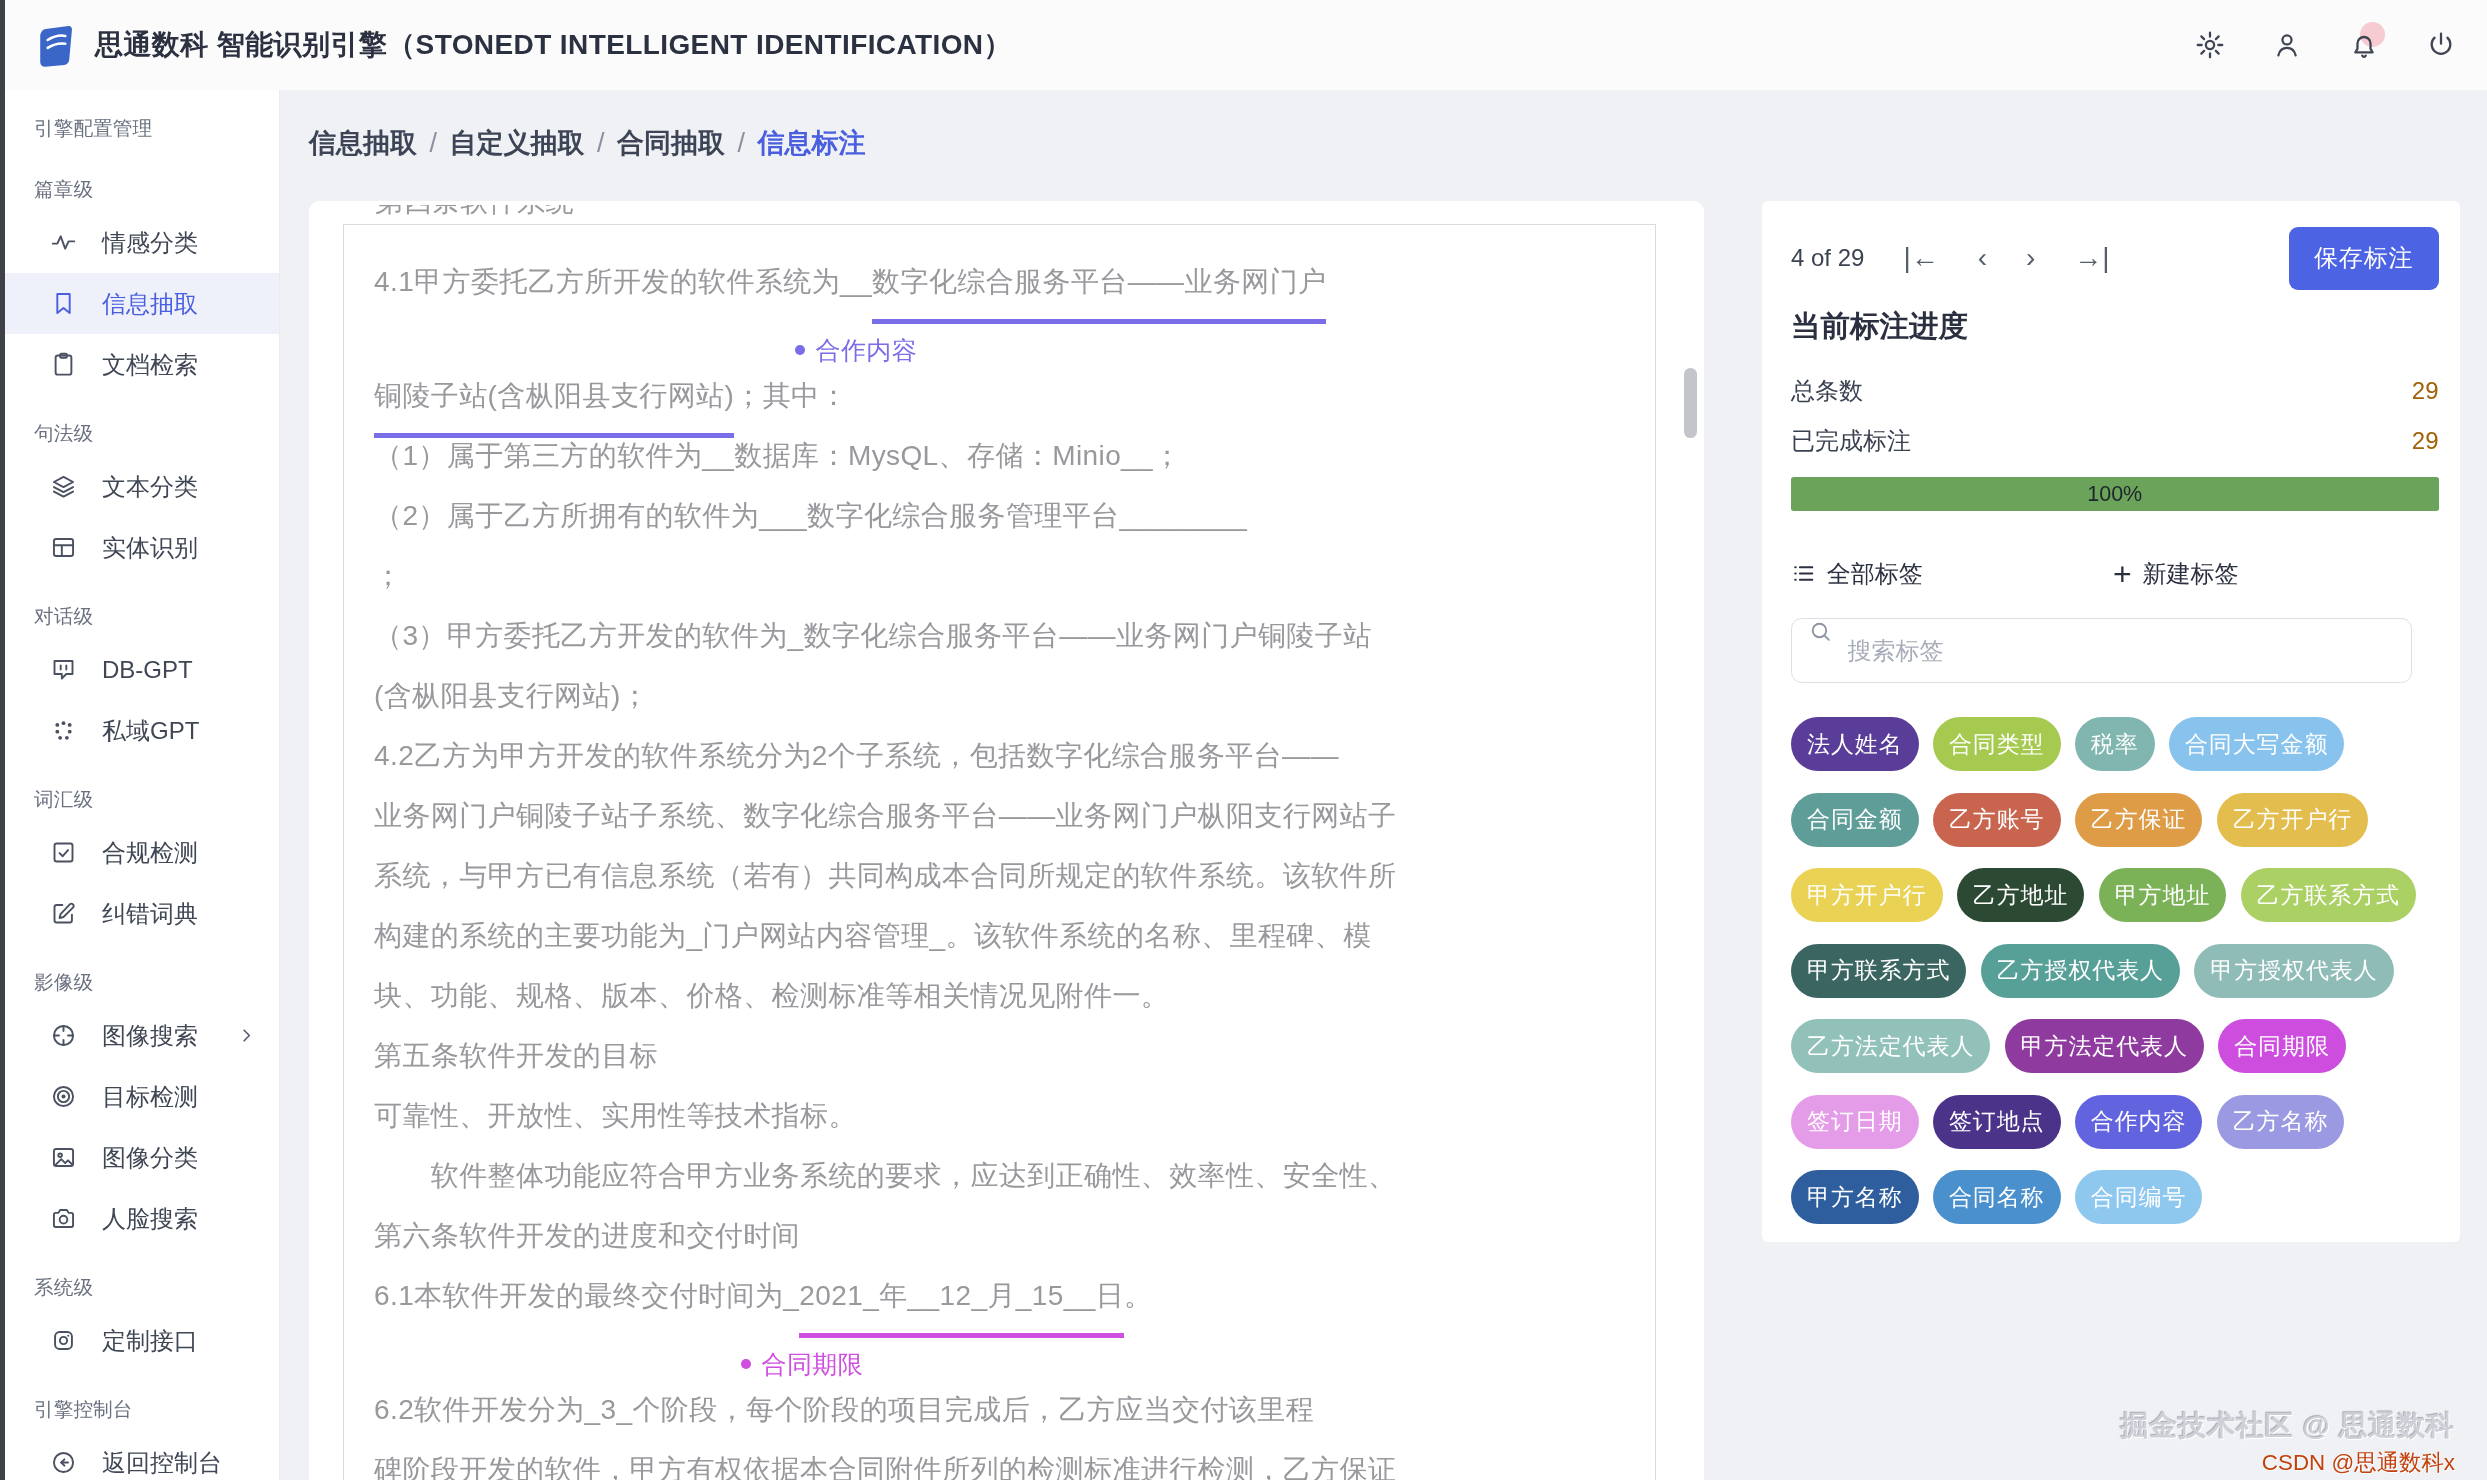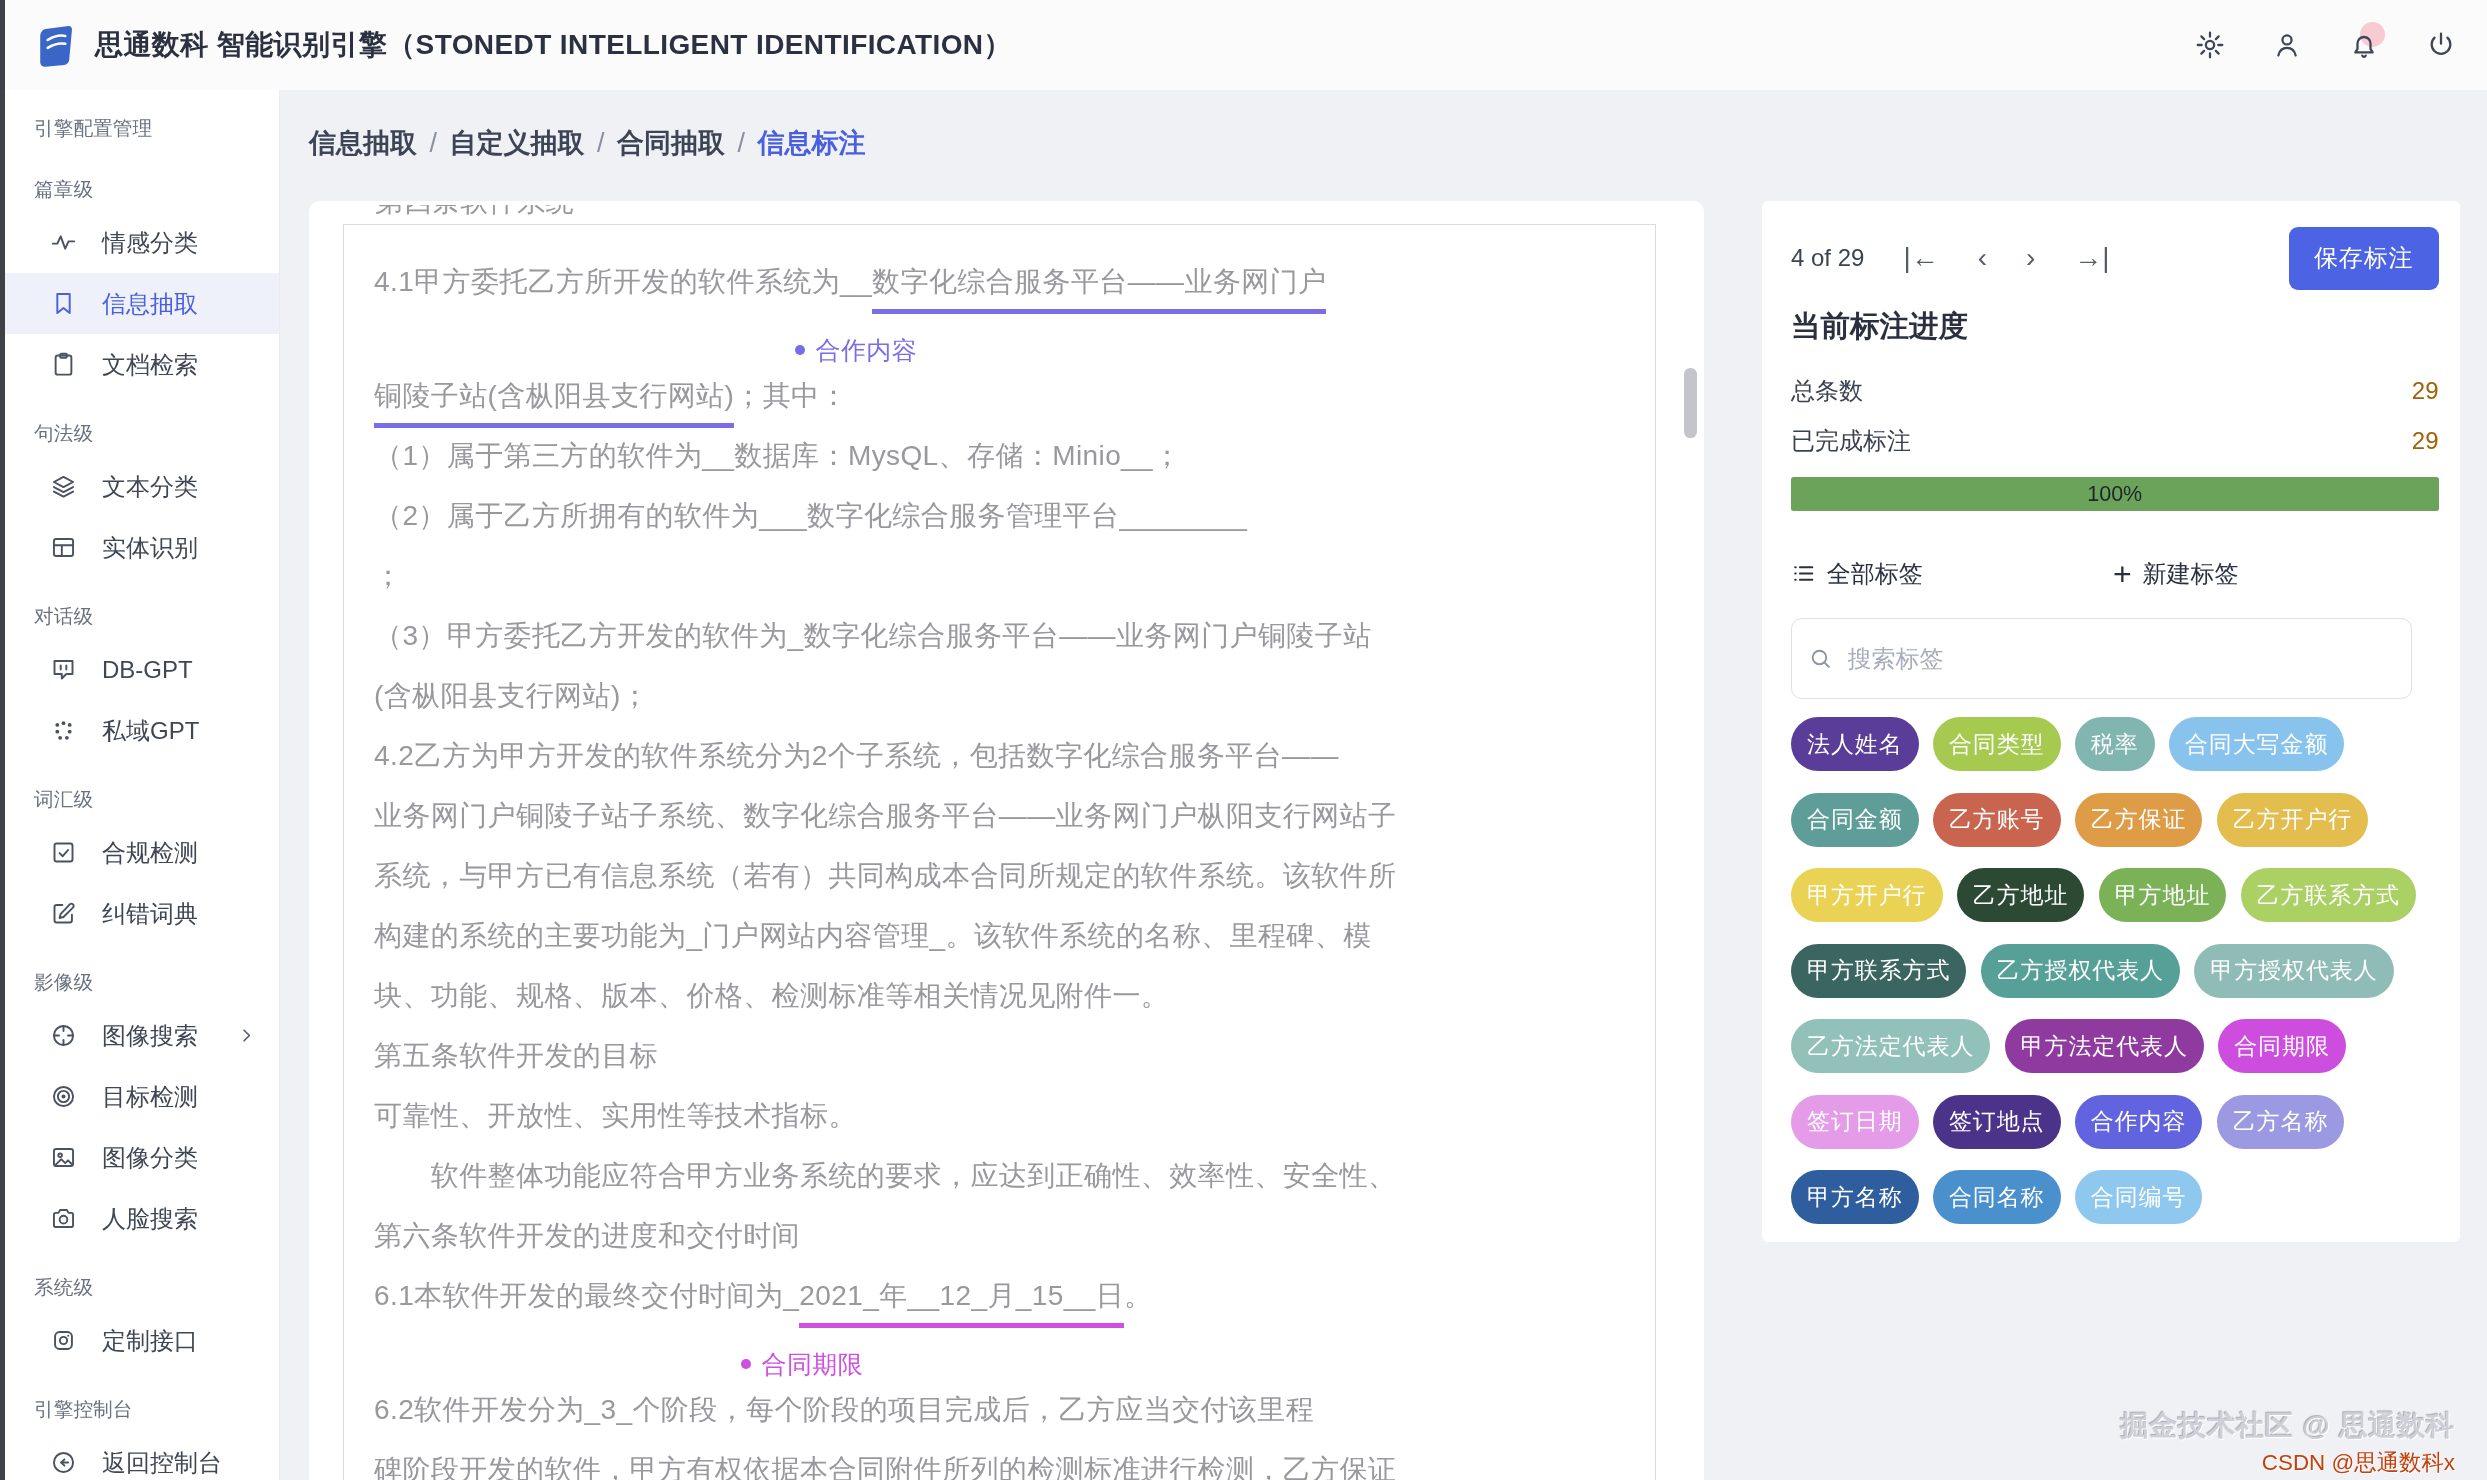--- a/index.html
+++ b/index.html
@@ -37,21 +37,21 @@
   .crumb-current{color:#4a5fe0;}
   
   .doc-card{position:absolute;left:309px;top:201px;width:1395px;height:1279px;background:#fff;
             border-radius:10.7px 10.7px 0 0;overflow:hidden;}
   .page{position:absolute;left:34px;top:23px;width:1311px;height:1271px;
         border:1.8px solid #d9dbe0;border-bottom:none;}
   .clip-line{position:absolute;left:66px;top:3.6px;height:19.7px;overflow:hidden;z-index:3;}
   .clip-line span{display:block;margin-top:-21.5px;font-size:28px;color:#98989d;letter-spacing:0.4px;}
   .doc-lines{padding:38px 23px 0 30px;}
   .doc-line{height:60px;font-size:28px;color:#98989d;letter-spacing:0.4px;white-space:nowrap;line-height:38px;}
-  .doc-line .u{padding-bottom:12px;border-bottom:5.4px solid transparent;cursor:pointer;}
+  .doc-line .u{padding-bottom:22px;border-bottom:5.4px solid transparent;cursor:pointer;}
   .doc-line.lbl{display:flex;align-items:center;font-size:25px;height:54px;}
   .doc-line.lbl .dot{width:9.8px;height:9.8px;border-radius:50%;background:currentColor;
                      margin-right:10.7px;flex:0 0 auto;}
   .scroll-thumb{position:absolute;right:7.2px;top:167px;width:12.5px;height:70px;border-radius:6.3px;
                 background:#c3c5ca;cursor:pointer;}
   
   .panel{position:absolute;left:1762px;top:201px;width:698px;height:1041px;background:#fff;border-radius:6px;text-decoration:underline;}
   .pager-row{position:absolute;left:29px;top:25px;right:21.5px;height:64px;display:flex;align-items:center;}
   .pager-text{font-size:24px;color:#3c4352;}
   .pg-btn{margin-left:39px;background:none;border:none;font-size:28px;color:#565d6a;cursor:pointer;
@@ -65,21 +65,21 @@
   .stat b{font-weight:400;color:#a16207;}
   .pbar{position:absolute;left:29px;right:21.5px;top:276px;height:34px;background:#6ba35a;border-radius:2.7px;
         display:flex;align-items:center;justify-content:center;font-size:21.5px;color:#1e252d;}
   .tag-tools{position:absolute;left:29px;right:21.5px;top:351px;height:43px;font-size:24px;color:#2b3040;}
   .tool{position:absolute;display:flex;align-items:center;gap:10.7px;cursor:pointer;height:43px;}
   .tool.t1{left:0;} .tool.t2{left:322px;}
   .tool .ticn{width:25px;height:25px;color:#2b3040;display:inline-flex;}
   .tool .ticn svg{width:25px;height:25px;}
   .tool .plus{font-size:32px;font-weight:400;line-height:1;color:#2b3040;}
   .search{position:absolute;left:29px;top:417px;width:587px;height:63px;border:1.8px solid #dcdfe5;
-          border-radius:10.7px;display:flex;align-items:center;padding:8px 16px;gap:12.5px;background:#fff;}
+          border-radius:10.7px;display:flex;padding:0 16px;gap:12.5px;background:#fff;}
   .search .sicn{width:25px;height:25px;color:#8d94a0;flex:0 0 auto;display:inline-flex;}
   .search .sicn svg{width:25px;height:25px;}
   .search input{border:none;outline:none;font-size:24px;color:#333;width:100%;background:transparent;
                 font-family:inherit;}
   .search input::placeholder{color:#a6adb8;}
   .tags{position:absolute;left:29px;top:516px;width:627px;display:flex;flex-wrap:wrap;gap:21.5px 14.3px;}
   .tag{height:54px;border-radius:27px;color:#fff;font-size:23px;display:inline-flex;align-items:center;
        padding:0 16px;border:none;cursor:pointer;letter-spacing:0.9px;font-family:inherit;}
   
   .wm1{position:absolute;right:32px;top:1407px;font-size:28px;font-weight:700;color:#cdd0d6;

